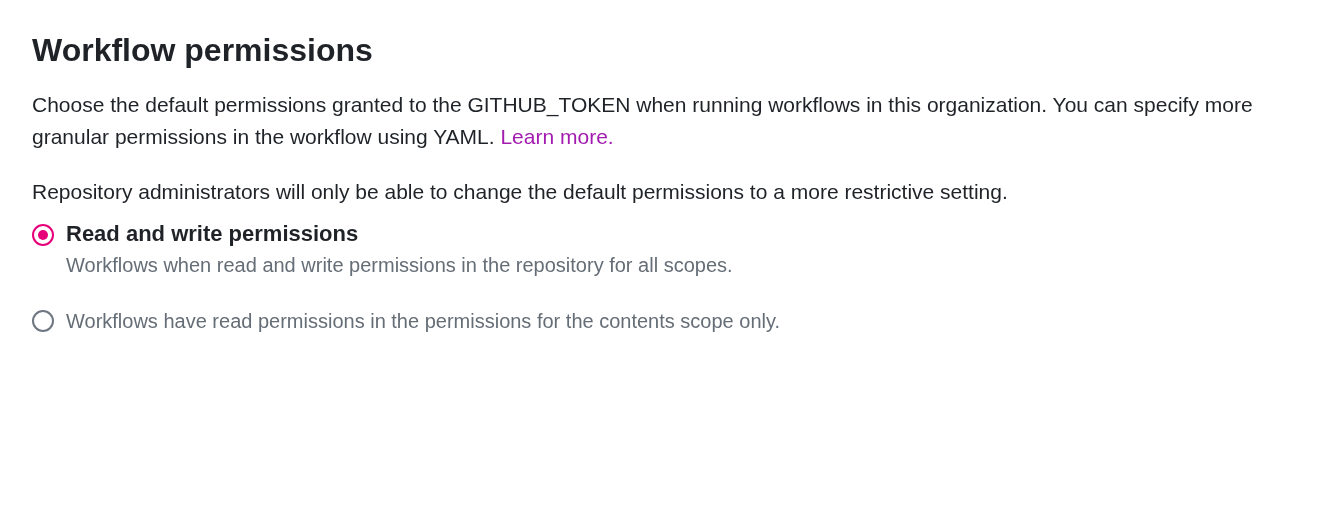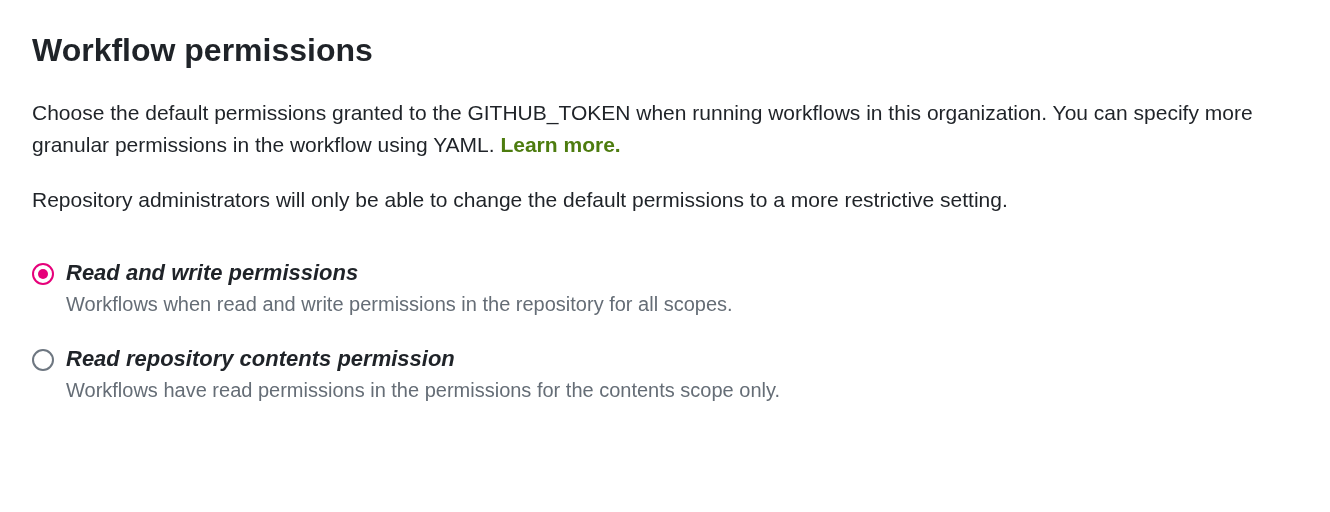--- a/index.html
+++ b/index.html
@@ -10,39 +10,38 @@
     body {
       font-family: -apple-system, BlinkMacSystemFont, "Segoe UI", Helvetica, Arial, sans-serif;
       background: #ffffff;
       color: #1f2328;
       padding: 32px;
       width: 1330px;
     }
     .heading {
       font-size: 32px;
       font-weight: 600;
-      margin-bottom: 28px;
+      margin-bottom: 20px;
       color: #1f2328;
     }
     .description {
       font-size: 21px;
       line-height: 1.5;
       color: #1f2328;
       margin-bottom: 24px;
     }
     .link {
-      color: #4d7c0f;
+      color: #a21caf;
       text-decoration: none;
-      font-weight: bold;
     }
     .note {
       font-size: 21px;
       line-height: 1.5;
       color: #1f2328;
-      margin-bottom: 44px;
+      margin-bottom: 13px;
     }
     .radio-group {
       display: flex;
       flex-direction: column;
       gap: 28px;
     }
     .radio-option {
       display: flex;
       align-items: flex-start;
       gap: 12px;
@@ -76,21 +75,20 @@
     .radio-content {
       display: flex;
       flex-direction: column;
       gap: 4px;
     }
     .radio-label {
       font-size: 22px;
       font-weight: 600;
       color: #1f2328;
       cursor: pointer;
-      font-style: italic;
     }
     .radio-description {
       font-size: 20px;
       color: #656d76;
       line-height: 1.4;
     }
   </style>
 </head>
 <body>
 
@@ -106,17 +104,16 @@
   <div class="radio-option">
     <input type="radio" name="permissions" class="radio-input" id="opt0" checked="" style="">
     <div class="radio-content">
       <label for="opt0" class="radio-label">Read and write permissions</label>
       <span class="radio-description">Workflows when read and write permissions in the repository for all scopes.</span>
     </div>
   </div>
   <div class="radio-option">
     <input type="radio" name="permissions" class="radio-input" id="opt1" style="">
     <div class="radio-content">
-      <label for="opt1" class="radio-label">Read repository contents permission</label>
       <span class="radio-description">Workflows have read permissions in the permissions for the contents scope only.</span>
     </div>
   </div>
 </div>
 
 </body></html>

